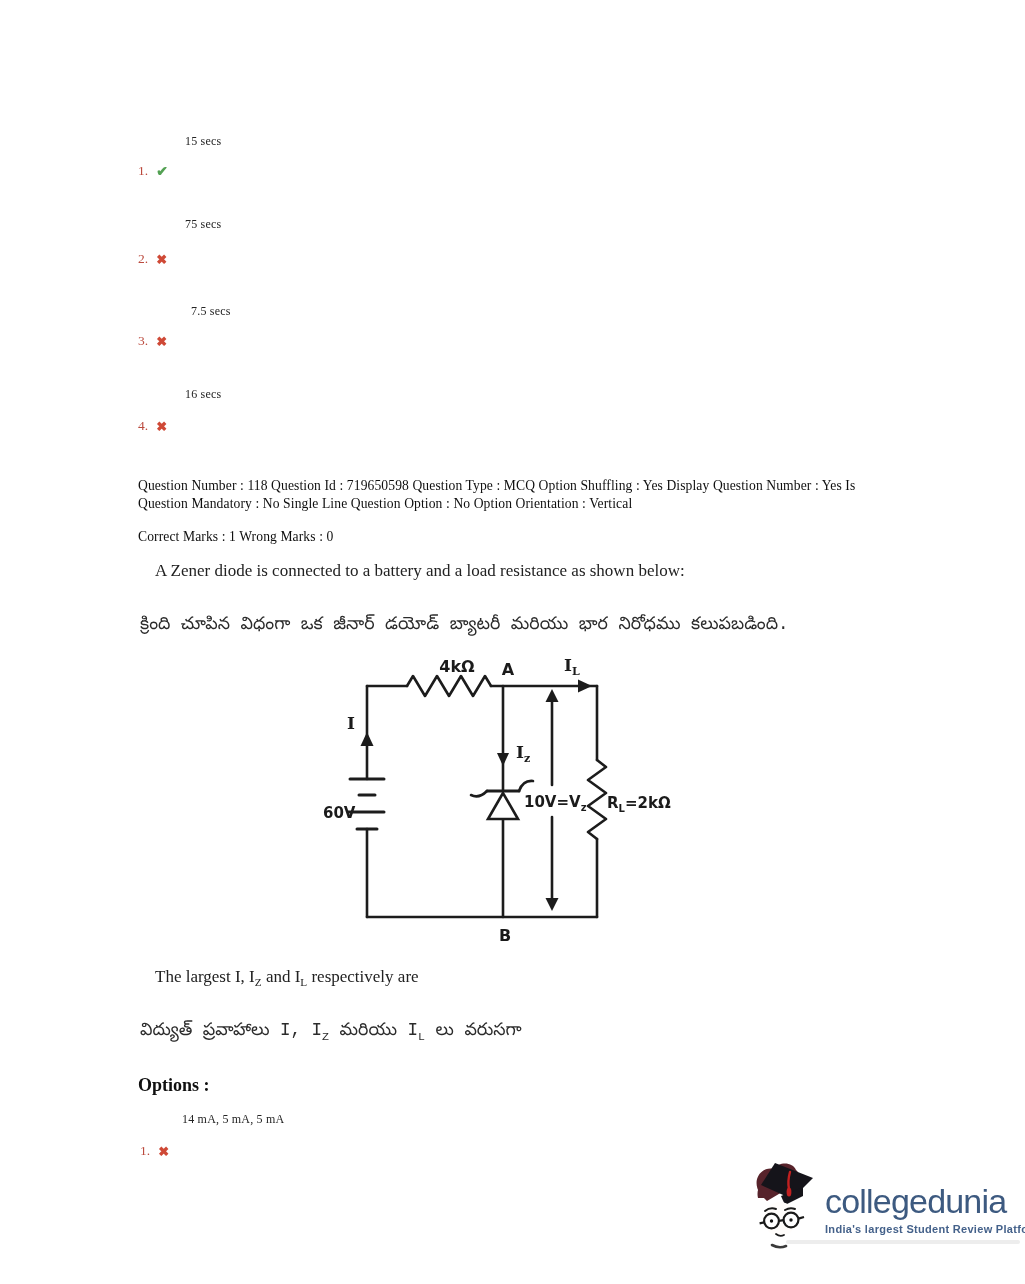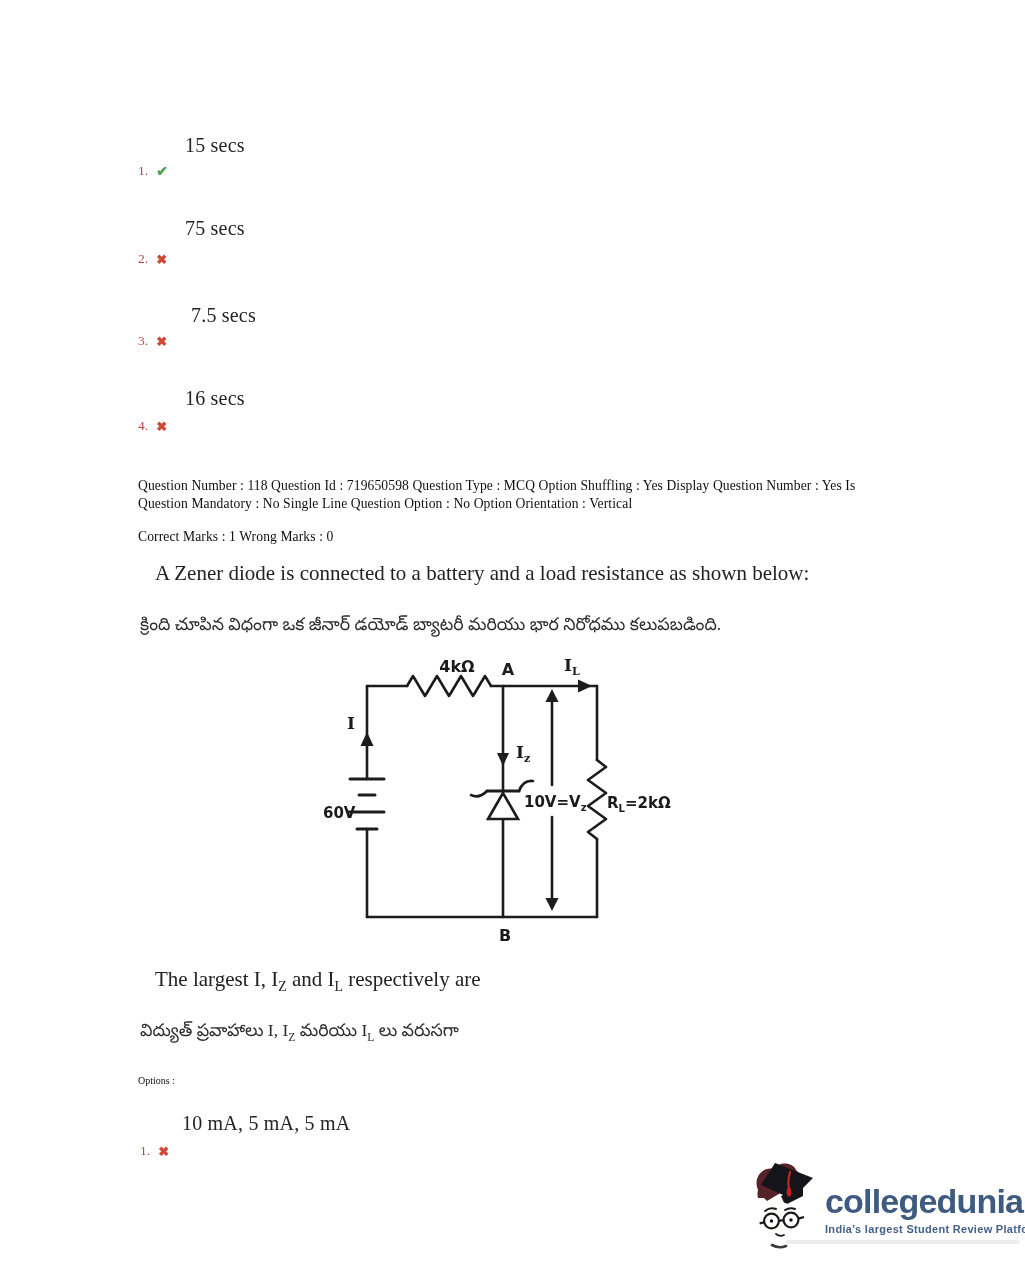--- a/index.html
+++ b/index.html
@@ -1,39 +1,39 @@
 <!DOCTYPE html>
 <html><head>
 <meta charset="utf-8">
 <style>
   html,body{margin:0;padding:0}
   body{width:1025px;height:1284px;position:relative;background:#ffffff;
        font-family:"Liberation Serif",serif;color:#1d1d1d;overflow:hidden}
   .abs{position:absolute}
-  .opt-label{font-size:20px;color:#242424;letter-spacing:.2px;white-space:nowrap}
+  .opt-label{font-size:12px;color:#242424;letter-spacing:.2px;white-space:nowrap}
   .marker{font-size:13.5px;color:#bb4a3e;white-space:nowrap}
   .marker .num{margin-right:8px}
   .ic{font-size:14px;vertical-align:-1px}
   .ic.ok{color:#53a153;font-weight:bold}
   .ic.no{color:#cf4936;font-size:13px;font-weight:bold}
   .meta{font-weight:normal;font-size:13.6px;line-height:17.6px;color:#0f0f0f;width:765px;letter-spacing:.1px}
   .meta .m3{margin-top:16px}
-  .q-en{font-size:21px;color:#222;white-space:nowrap}
-  .telugu{font-size:17.5px;color:#2b2b2b;white-space:nowrap;font-family:Liberation Serif, serif}
-  .opts-head{font-weight:normal;font-size:10px;color:#0f0f0f}
+  .q-en{font-size:17px;color:#222;white-space:nowrap}
+  .telugu{font-size:17.5px;color:#2b2b2b;white-space:nowrap;font-family:Liberation Mono, monospace}
+  .opts-head{font-weight:bold;font-size:18px;color:#0f0f0f}
   sub{font-size:66%;line-height:0}
   
   .clab{font-family:"DejaVu Sans",sans-serif;font-weight:600;font-size:16px;fill:#1b1b1b}
   .clab2{font-family:"DejaVu Sans",sans-serif;font-weight:600;font-size:15px;fill:#1b1b1b}
   .cser{font-family:"DejaVu Serif",serif;font-weight:bold;font-size:17px;fill:#1b1b1b}
   
   .logo{display:flex;align-items:flex-start}
   .logo-text{margin-left:9px;margin-top:26px}
   .word-row{display:flex;align-items:flex-start}
-  .wordmark{font-family:"Liberation Sans",sans-serif;font-weight:bold;font-size:34px;
+  .wordmark{font-family:"Liberation Sans",sans-serif;font-weight:normal;font-size:34px;
             color:#3d5a80;letter-spacing:-.8px;line-height:1}
   .tagline{font-family:"Liberation Sans",sans-serif;font-weight:bold;font-size:11px;
            color:#44618a;margin-top:5px;letter-spacing:.3px;white-space:nowrap}
   .divider{background:#ededed;border-radius:2px}
 </style>
 </head>
 <body>
 
 <div class="abs opt-label" style="left:185px;top:134px">15 secs</div>
 <div class="abs marker" style="left:138px;top:163px"><span class="num">1.</span><span class="ic ok">✔</span></div>
@@ -104,21 +104,21 @@
   <text x="292" y="163" class="clab2"><tspan>R</tspan><tspan dy="4" font-size="10">L</tspan><tspan dy="-4">=2kΩ</tspan></text>
   <text x="190" y="296" class="clab" text-anchor="middle">B</text>
 </svg>
 
 <div class="abs q-en" style="left:155px;top:967px"><span>The largest I, I</span><sub>Z</sub><span> and I</span><sub>L</sub><span> respectively are</span></div>
 
 <div class="abs telugu" style="left:140px;top:1020px"><span>విద్యుత్ ప్రవాహాలు I, I</span><sub>Z</sub><span> మరియు I</span><sub>L</sub><span> లు వరుసగా</span></div>
 
 <div class="abs opts-head" style="left:138px;top:1075px">Options :</div>
 
-<div class="abs opt-label" style="left:182px;top:1112px">10 mA, 5 mA, 5 mA</div>
+<div class="abs opt-label" style="left:182px;top:1112px">14 mA, 5 mA, 5 mA</div>
 <div class="abs marker" style="left:140px;top:1143px"><span class="num">1.</span><span class="ic no">✖</span></div>
 
 <div class="abs logo" style="left:750px;top:1158px">
   <svg width="66" height="92" viewBox="0 0 66 92">
 
     <path d="M10,36 C1,22 11,8 24,11 C29,3 43,4 46,12 C51,16 49,24 44,27 L17,43 Z" fill="#57232b"></path>
     <path d="M8,40 C6,32 10,26 16,24 L22,40 Z" fill="#57232b"></path>
 
     <polygon points="25,5 63,20 42,41 11,27" fill="#15141a"></polygon>
     <path d="M31,38 L53,29 L53,38 L35,47 Z" fill="#15141a"></path>

